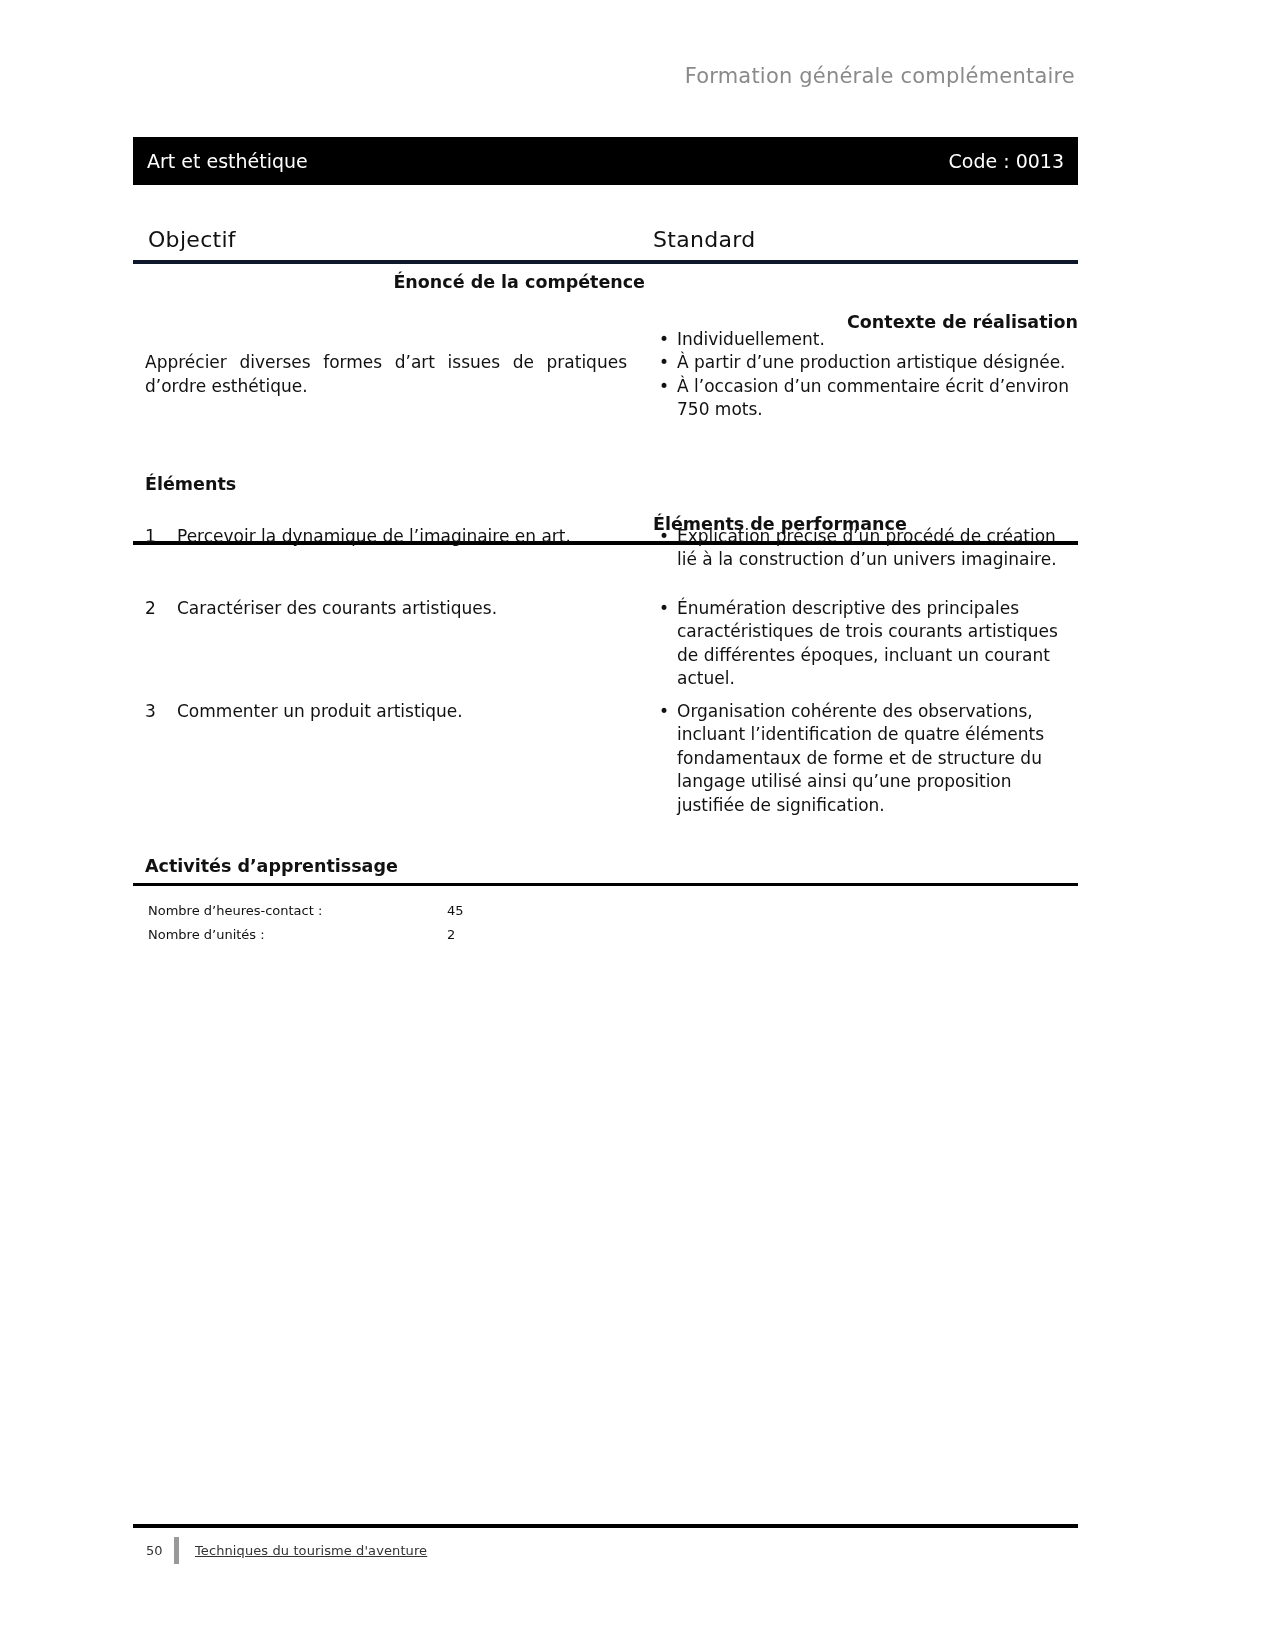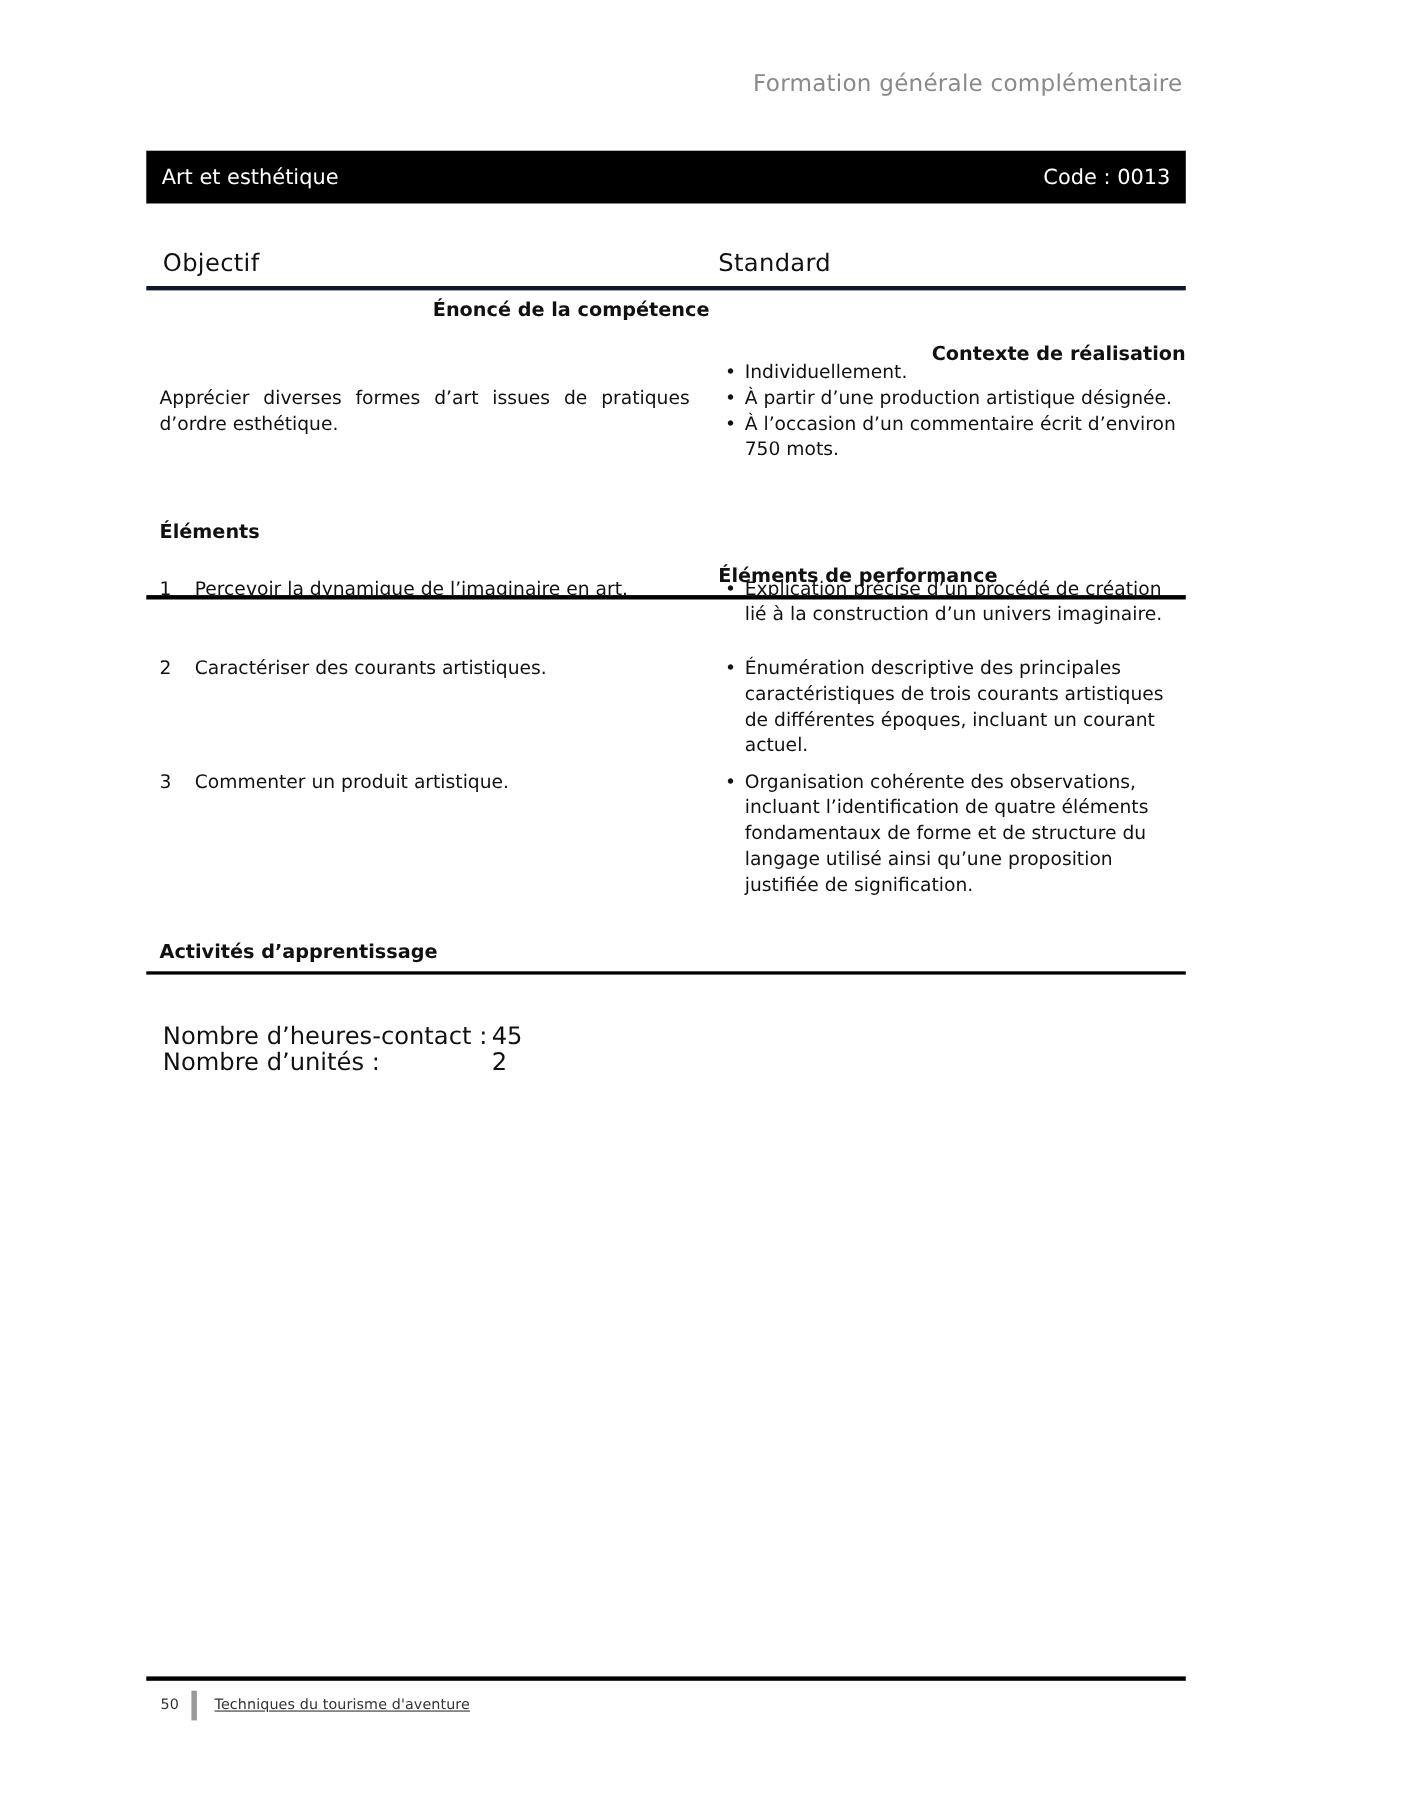--- a/index.html
+++ b/index.html
@@ -111,21 +111,21 @@
   .numbered .num { width: 32px; flex: none; }
   .numbered .num-text { flex: 1; }
 
   .activities-head {
     top: 856px;
     border-bottom: 3px solid #000000;
     padding-bottom: 7px;
   }
   .activities-head .subhead { font-size: 17.5px; }
 
-  .kv-row { display: flex; font-size: 22px; padding-left: 15px; margin-top: 27px; }
+  .kv-row { display: flex; font-size: 13px; padding-left: 15px; }
   .kv-row .kv-label { width: 299px; flex: none; }
   .kv-hours { top: 903px; }
   .kv-units { top: 927px; }
 
   .footer-line {
     position: absolute;
     left: 133px;
     top: 1524px;
     width: 945px;
     height: 4px;

